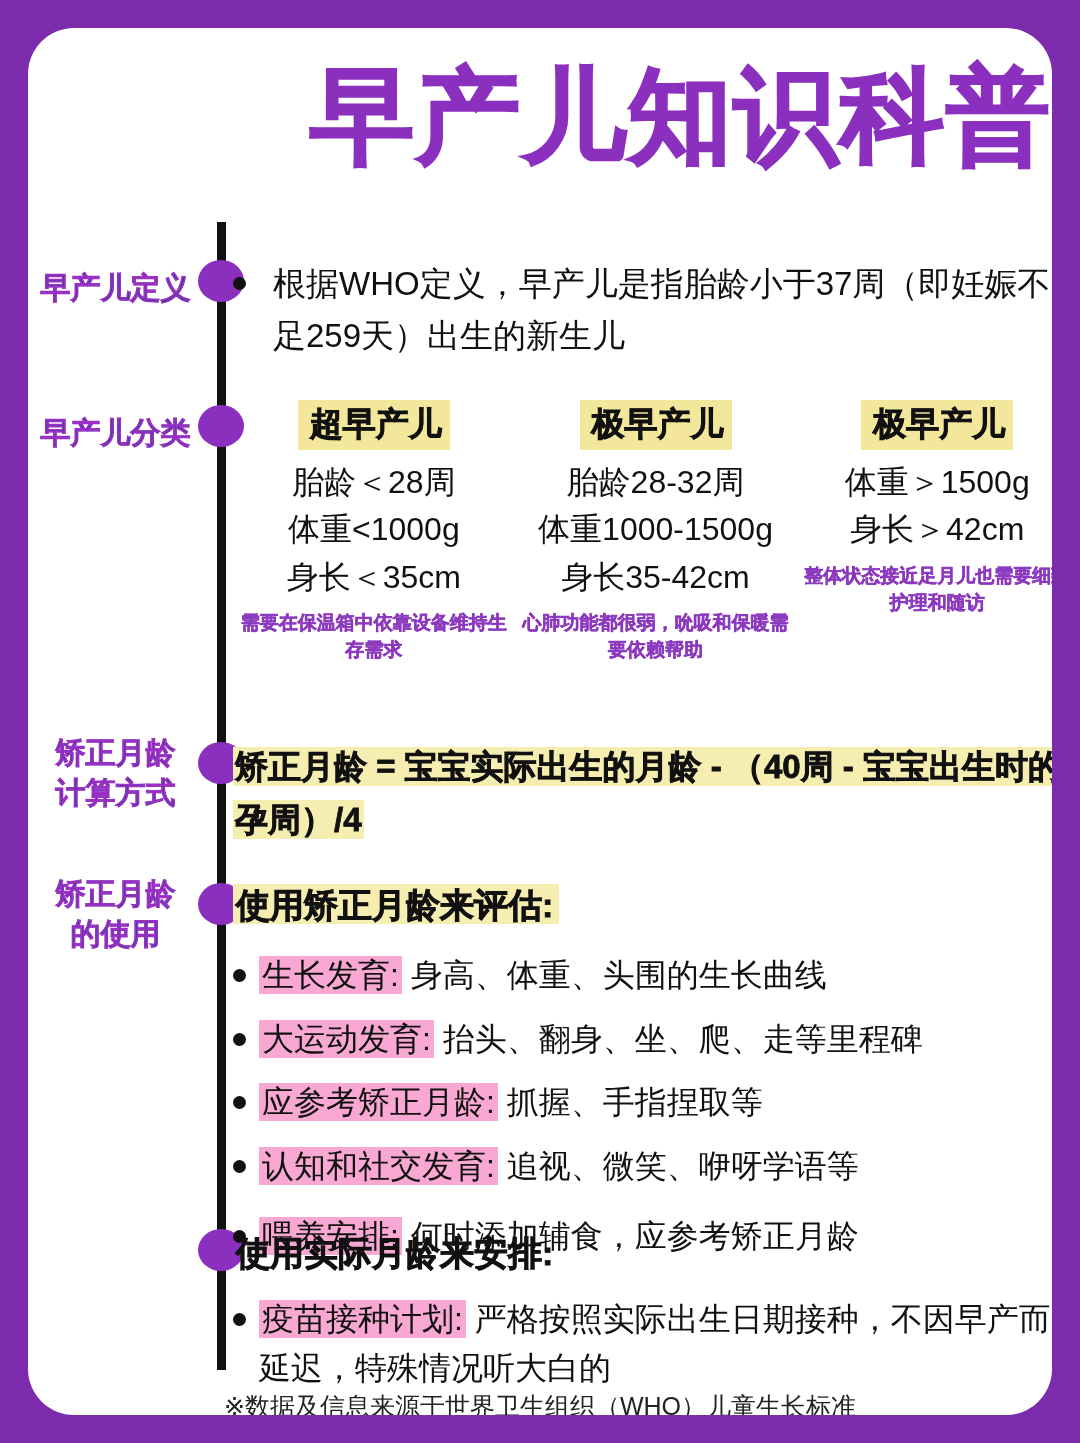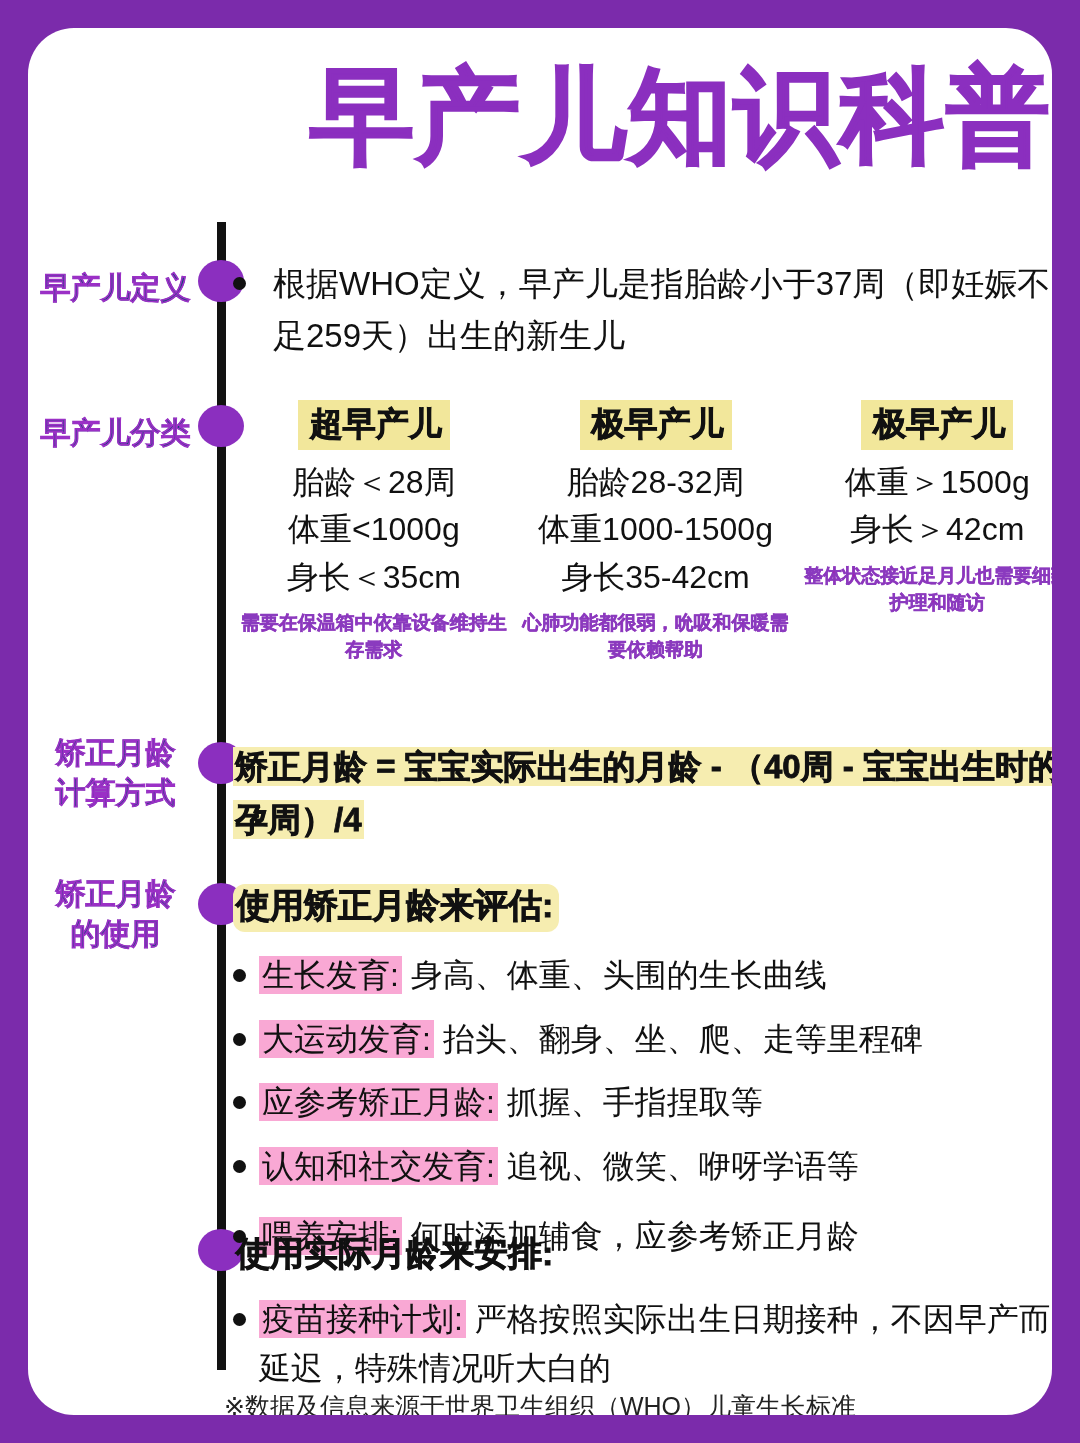--- a/index.html
+++ b/index.html
@@ -167,22 +167,21 @@
   }
 
   .sec-head {
     font-size: 34px;
     font-weight: bold;
     color: #111;
     -webkit-text-stroke: 0.9px #111;
   }
   .sec-head span.hl {
     background: #f6edb0;
-    padding: 2px 6px 8px 3px;
-    border-radius: 12px;
+    padding: 2px 6px 0 3px;
   }
   .sec-head-plain span.hl { background: transparent; }
 
   
   .bul {
     display: flex;
     align-items: flex-start;
     gap: 13px;
   }
   .bul .dot {

